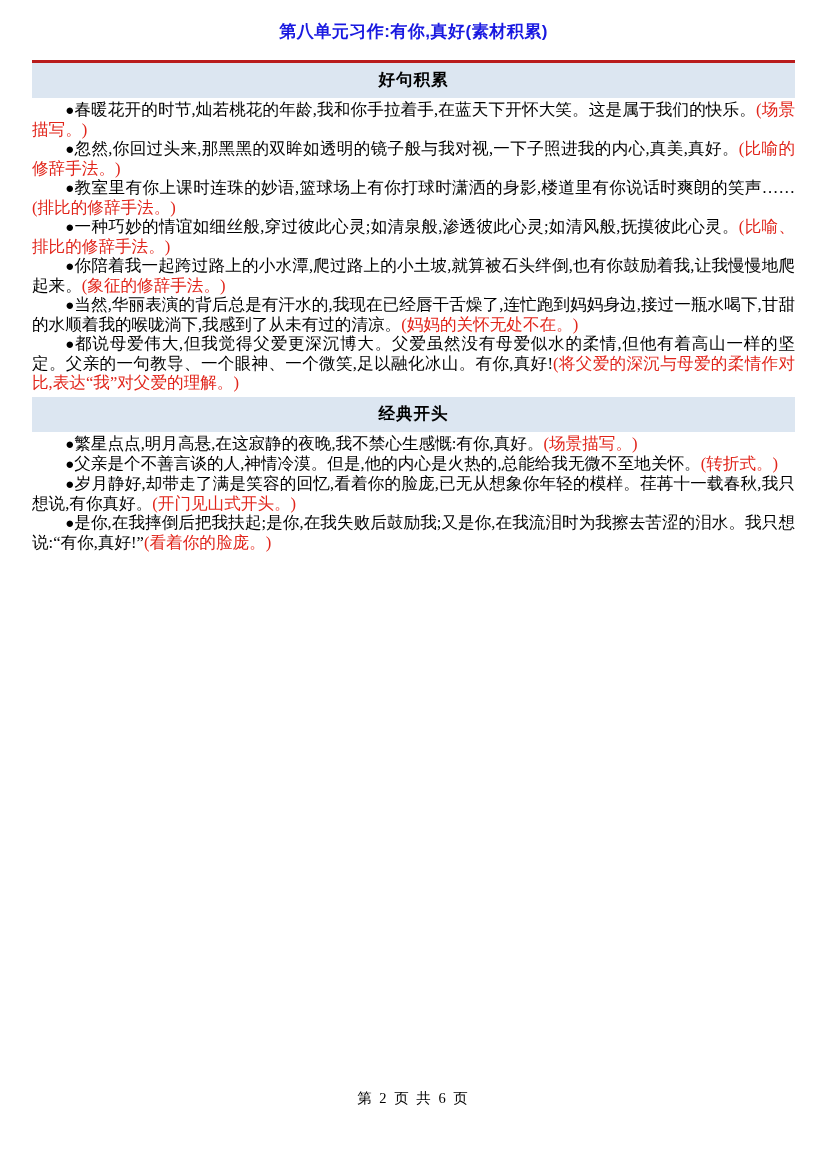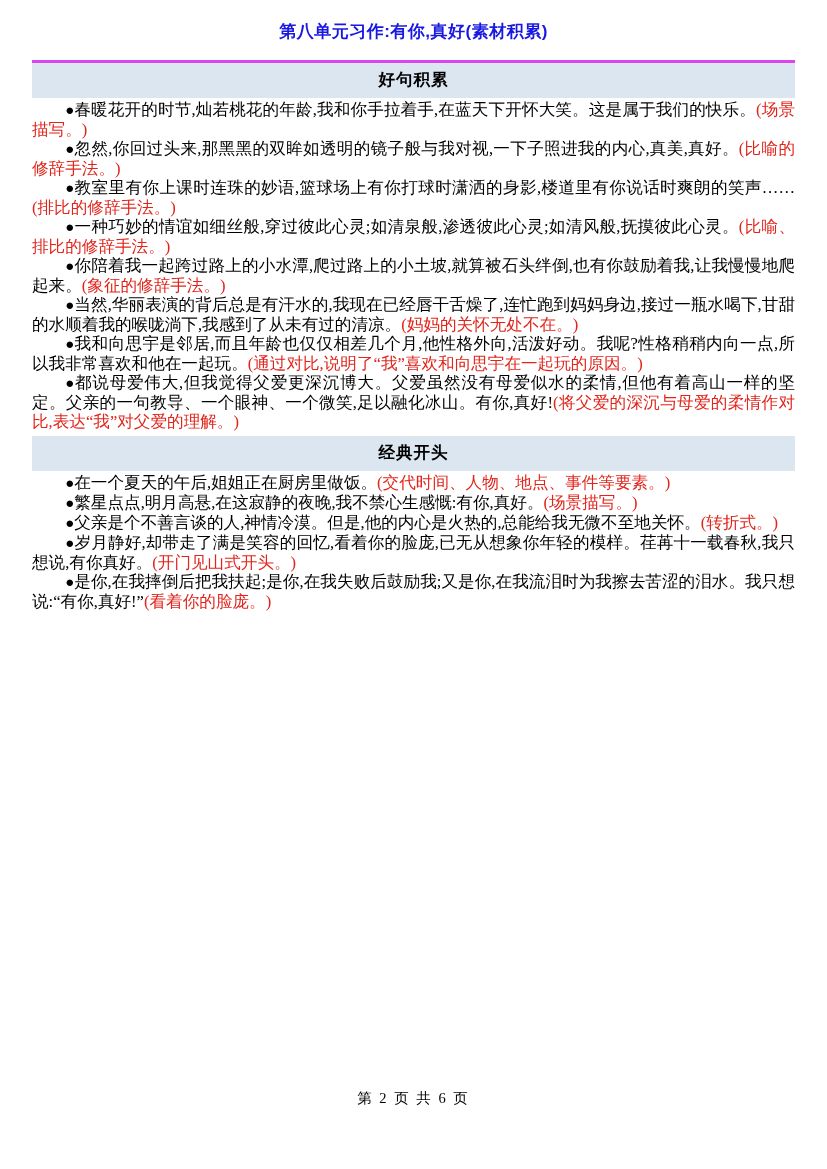--- a/index.html
+++ b/index.html
@@ -30,21 +30,21 @@
     text-align: center;
     font-family: "Liberation Sans", sans-serif;
     font-weight: bold;
     font-size: 16.5px;
     color: #000000;
     padding: 6px 0 7px 0;
     letter-spacing: 1px;
   }
   .band-first {
     margin-top: 17px;
-    border-top: 3px solid #d946ef;
+    border-top: 3px solid #b91c1c;
   }
   .band-later {
     margin-top: 5px;
   }
   .band + .para { margin-top: 2px; }
   .para {
     margin: 0;
     text-indent: 2em;
     text-align: justify;
     font-size: 16.6px;
@@ -73,23 +73,21 @@
 <div class="doc">
   <div class="title">第八单元习作:有你,真好(素材积累)</div>
   <div id="sections">
       <div class="band band-first">好句积累</div>
       <p class="para"><span class="bullet">●</span><span>春暖花开的时节,灿若桃花的年龄,我和你手拉着手,在蓝天下开怀大笑。这是属于我们的快乐。</span><span class="note">(场景描写。)</span></p>
       <p class="para"><span class="bullet">●</span><span>忽然,你回过头来,那黑黑的双眸如透明的镜子般与我对视,一下子照进我的内心,真美,真好。</span><span class="note">(比喻的修辞手法。)</span></p>
       <p class="para"><span class="bullet">●</span><span>教室里有你上课时连珠的妙语,篮球场上有你打球时潇洒的身影,楼道里有你说话时爽朗的笑声……</span><span class="note">(排比的修辞手法。)</span></p>
       <p class="para"><span class="bullet">●</span><span>一种巧妙的情谊如细丝般,穿过彼此心灵;如清泉般,渗透彼此心灵;如清风般,抚摸彼此心灵。</span><span class="note">(比喻、排比的修辞手法。)</span></p>
       <p class="para"><span class="bullet">●</span><span>你陪着我一起跨过路上的小水潭,爬过路上的小土坡,就算被石头绊倒,也有你鼓励着我,让我慢慢地爬起来。</span><span class="note">(象征的修辞手法。)</span></p>
       <p class="para"><span class="bullet">●</span><span>当然,华丽表演的背后总是有汗水的,我现在已经唇干舌燥了,连忙跑到妈妈身边,接过一瓶水喝下,甘甜的水顺着我的喉咙淌下,我感到了从未有过的清凉。</span><span class="note">(妈妈的关怀无处不在。)</span></p>
-      <p class="para"><span class="bullet">●</span><span>我和向思宇是邻居,而且年龄也仅仅相差几个月,他性格外向,活泼好动。我呢?性格稍稍内向一点,所以我非常喜欢和他在一起玩。</span><span class="note">(通过对比,说明了“我”喜欢和向思宇在一起玩的原因。)</span></p>
       <p class="para"><span class="bullet">●</span><span>都说母爱伟大,但我觉得父爱更深沉博大。父爱虽然没有母爱似水的柔情,但他有着高山一样的坚定。父亲的一句教导、一个眼神、一个微笑,足以融化冰山。有你,真好!</span><span class="note">(将父爱的深沉与母爱的柔情作对比,表达“我”对父爱的理解。)</span></p>
       <div class="band band-later">经典开头</div>
-      <p class="para"><span class="bullet">●</span><span>在一个夏天的午后,姐姐正在厨房里做饭。</span><span class="note">(交代时间、人物、地点、事件等要素。)</span></p>
       <p class="para"><span class="bullet">●</span><span>繁星点点,明月高悬,在这寂静的夜晚,我不禁心生感慨:有你,真好。</span><span class="note">(场景描写。)</span></p>
       <p class="para"><span class="bullet">●</span><span>父亲是个不善言谈的人,神情冷漠。但是,他的内心是火热的,总能给我无微不至地关怀。</span><span class="note">(转折式。)</span></p>
       <p class="para"><span class="bullet">●</span><span>岁月静好,却带走了满是笑容的回忆,看着你的脸庞,已无从想象你年轻的模样。荏苒十一载春秋,我只想说,有你真好。</span><span class="note">(开门见山式开头。)</span></p>
       <p class="para"><span class="bullet">●</span><span>是你,在我摔倒后把我扶起;是你,在我失败后鼓励我;又是你,在我流泪时为我擦去苦涩的泪水。我只想说:“有你,真好!”</span><span class="note">(看着你的脸庞。)</span></p>
     </div>
 </div>
 <div class="footer">第 2 页 共 6 页</div>
 
 </body></html>

